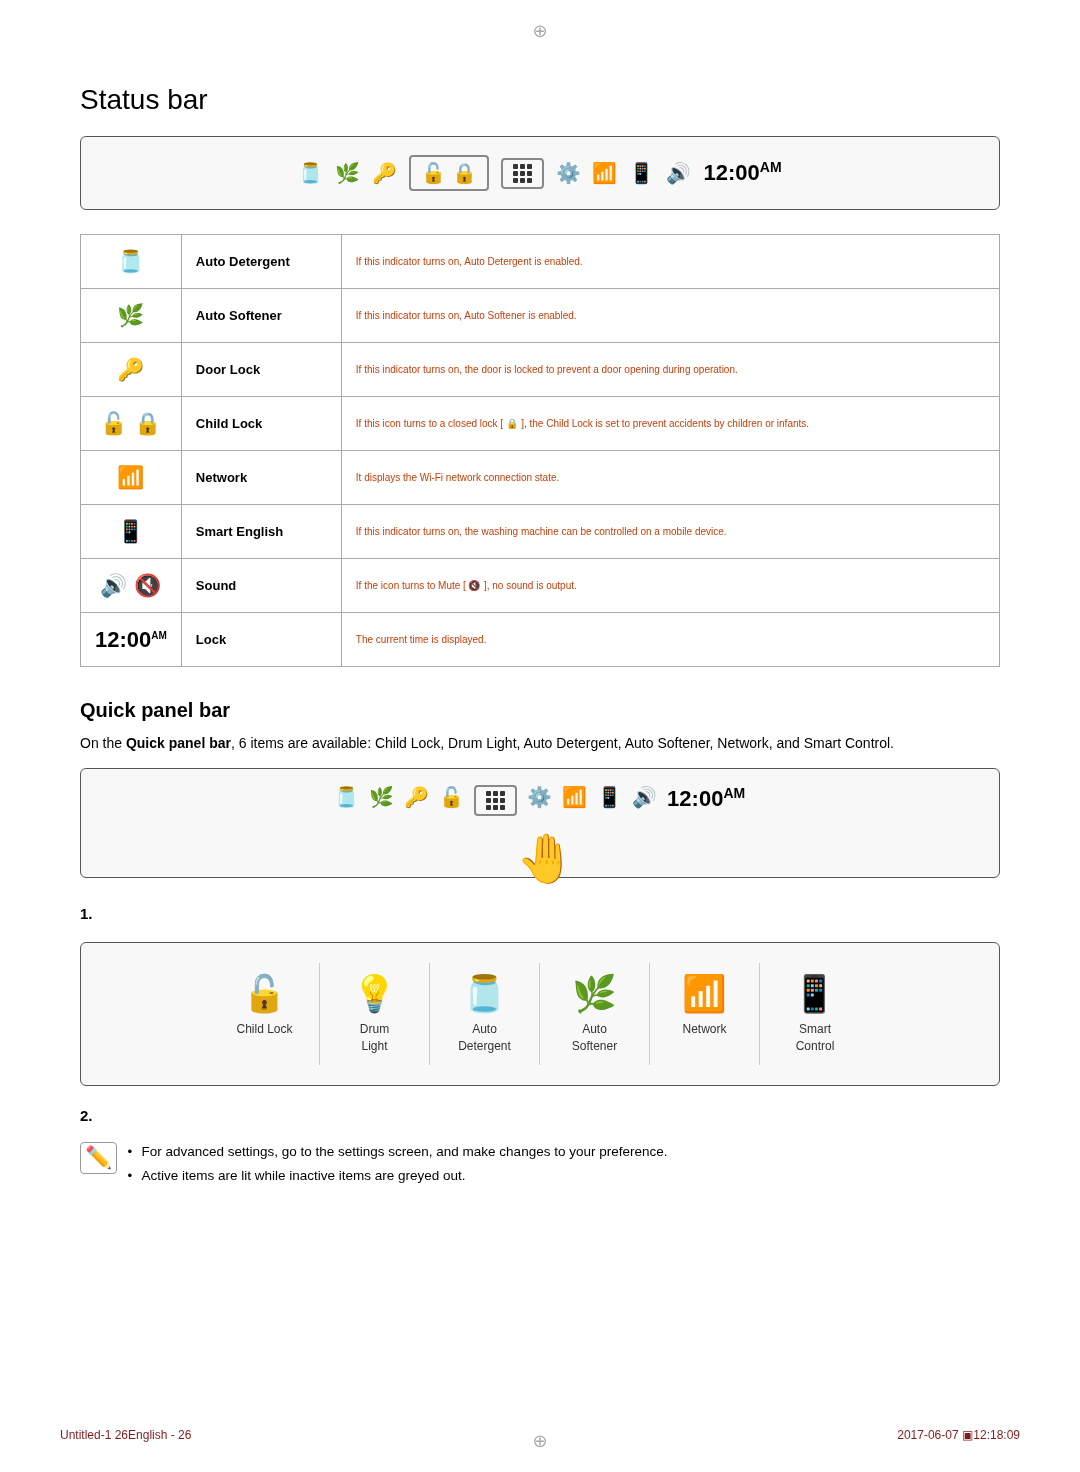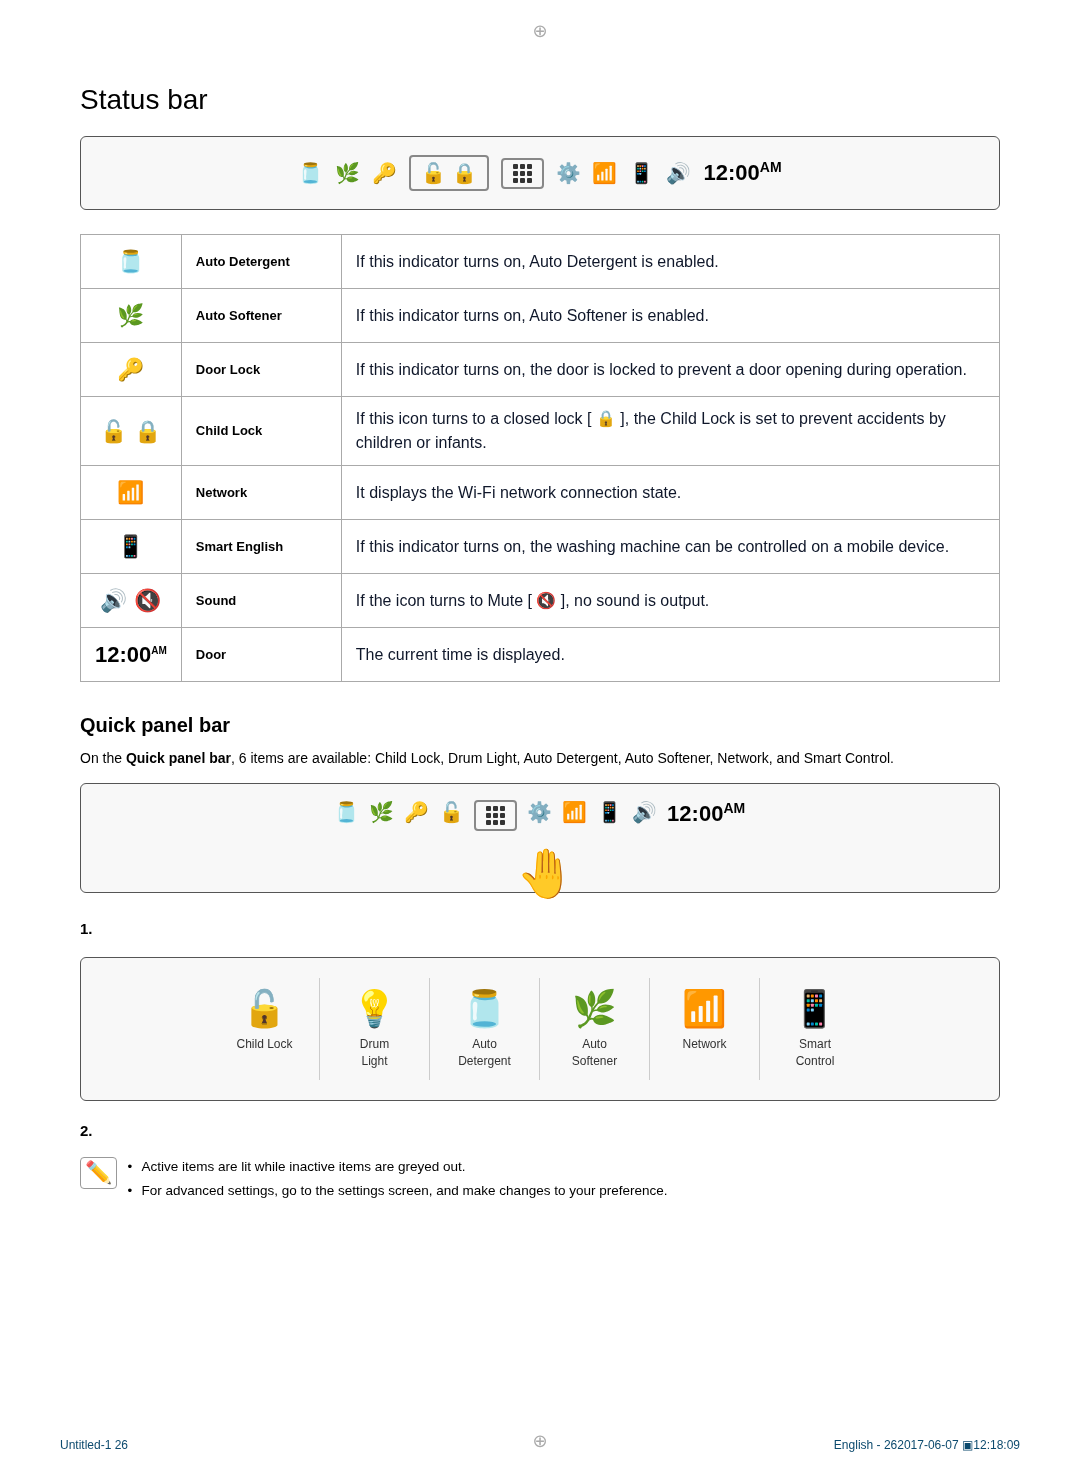--- a/index.html
+++ b/index.html
@@ -76,22 +76,22 @@
       border-right: 1px solid #aaa;
     }
 
     .info-table .label-cell {
       width: 160px;
       font-weight: bold;
       font-size: 13px;
     }
 
     .info-table .desc-cell {
-      font-size: 16px;
-      color: #0f172a;
+      font-size: 10px;
+      color: #c2410c;
       margin-left: 24px;
     }
 
     .bold-time {
       font-weight: bold;
       font-size: 17px;
     }
 
     
     .subsection-title {
@@ -233,33 +233,33 @@
 
     .note-bullets li::before {
       content: '•';
       position: absolute;
       left: 0;
     }
 
     
     .footer {
       position: absolute;
-      bottom: 20px;
+      bottom: 30px;
       left: 0; right: 0;
       display: flex;
       justify-content: space-between;
       align-items: center;
       padding: 0 60px;
       font-size: 12px;
-      color: #0c4a6e;
+      color: #7f1d1d;
     }
 
     .footer-center {
       flex: 1;
-      text-align: right;
+      text-align: left;
     }
 
     .top-center-mark {
       position: absolute;
       top: 20px;
       left: 50%;
       transform: translateX(-50%);
       font-size: 18px;
       color: #aaa;
     }
@@ -375,21 +375,21 @@
         <td class="label-cell">Smart English</td>
         <td class="desc-cell">If this indicator turns on, the washing machine can be controlled on a mobile device.</td>
       </tr>
       <tr>
         <td class="icon-cell">🔊 🔇</td>
         <td class="label-cell">Sound</td>
         <td class="desc-cell">If the icon turns to Mute [ 🔇 ], no sound is output.</td>
       </tr>
       <tr>
         <td class="icon-cell bold-time"><strong>12:00<sup style="font-size:10px">AM</sup></strong></td>
-        <td class="label-cell">Door</td>
+        <td class="label-cell">Lock</td>
         <td class="desc-cell">The current time is displayed.</td>
       </tr>
     </tbody>
   </table>
 
   <h2 class="subsection-title">Quick panel bar</h2>
   <p class="subsection-desc">
     On the <strong>Quick panel bar</strong>, 6 items are available: Child Lock, Drum Light, Auto Detergent, Auto Softener, Network, and Smart Control.
   </p>
 
@@ -462,22 +462,22 @@
     </div>
   </div>
 
   <div class="step2-item">
     <span class="step-num">2.</span>
   </div>
 
   <div class="note-section">
     <div class="note-icon">✏️</div>
     <ul class="note-bullets">
+      <li>For advanced settings, go to the settings screen, and make changes to your preference.</li>
       <li>Active items are lit while inactive items are greyed out.</li>
-      <li>For advanced settings, go to the settings screen, and make changes to your preference.</li>
     </ul>
   </div>
 
 </div>
 
 <div class="footer">
   <span>Untitled-1  26</span>
   <span class="footer-center">English - 26</span>
   <span>2017-06-07  ▣12:18:09</span>
 </div>

